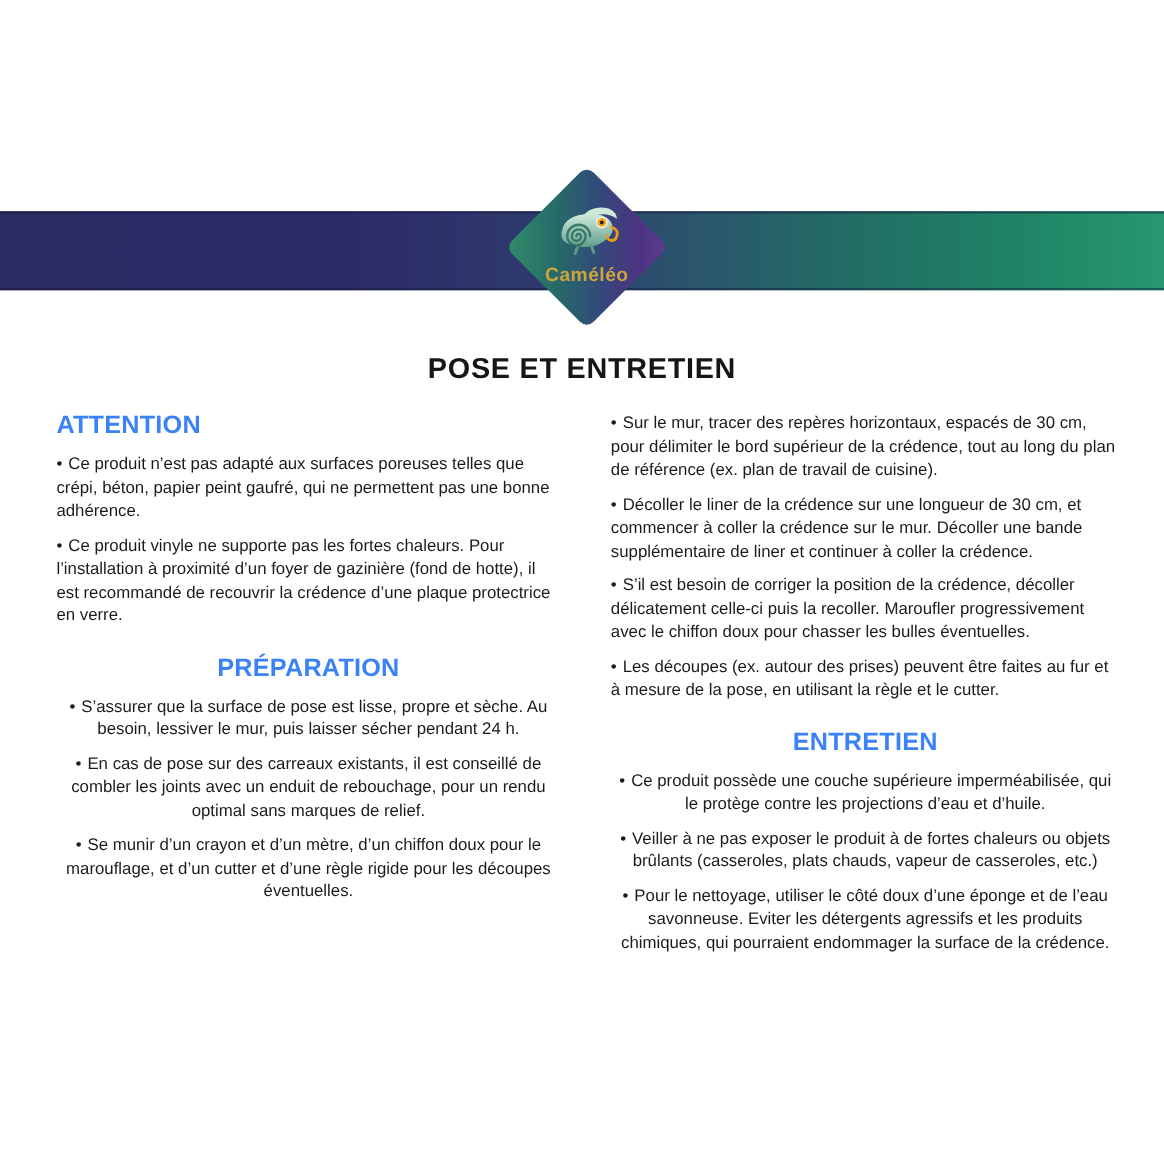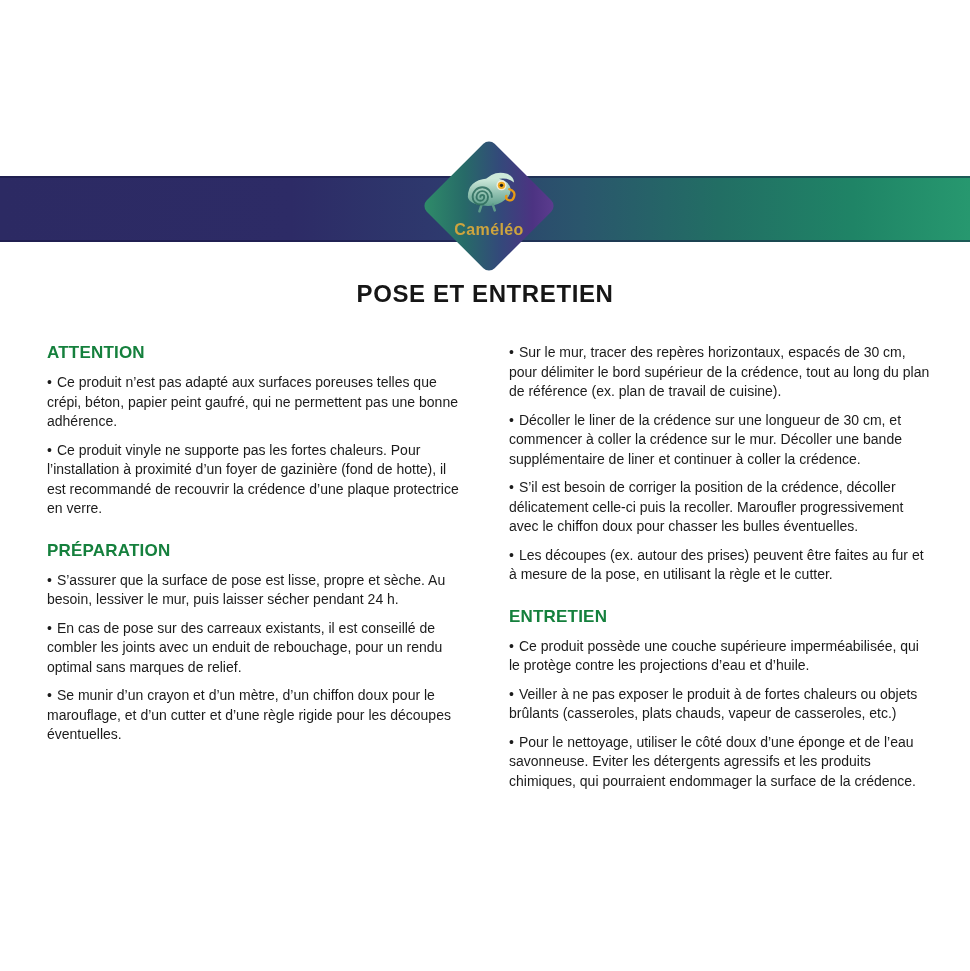--- a/index.html
+++ b/index.html
@@ -30,32 +30,32 @@
     display:flex; flex-direction:column; align-items:center; justify-content:center;
   }
   .diamond-inner svg { width:62px; height:50px; margin-top:-4px; }
   .brand-name {
     margin-top:2px; font-size:16px; letter-spacing:0.4px;
     color:#cda43e; font-weight:bold;
   }
 
   
   .page-title {
-    position:absolute; left:0; top:280px; width:970px; text-align:center;
+    position:absolute; left:0; top:294px; width:970px; text-align:center;
     font-size:24px; font-weight:bold; letter-spacing:0.6px; color:#161616;
   }
 
   
   .col { position:absolute; top:343px; }
   .col-left  { left:47px;  width:420px; }
   .col-right { left:509px; width:424px; }
-  .section + .section { margin-top:22px; }
+  .section + .section { margin-top:22px;text-align:center; }
   .section h2 {
-    font-size:17px; font-weight:bold; letter-spacing:0.2px;
-    color:#15803d; margin:0 0 10px 0;
+    font-size:21px; font-weight:bold; letter-spacing:0.2px;
+    color:#3b82f6; margin:0 0 10px 0;
   }
   p.bullet {
     font-size:14px; line-height:19.5px; margin:0 0 9px 0; color:#1b1b1b;
   }
   p.bullet .bm { margin-right:5px; }
 </style>
 </head>
 <body>
 
 <div class="banner"></div>

